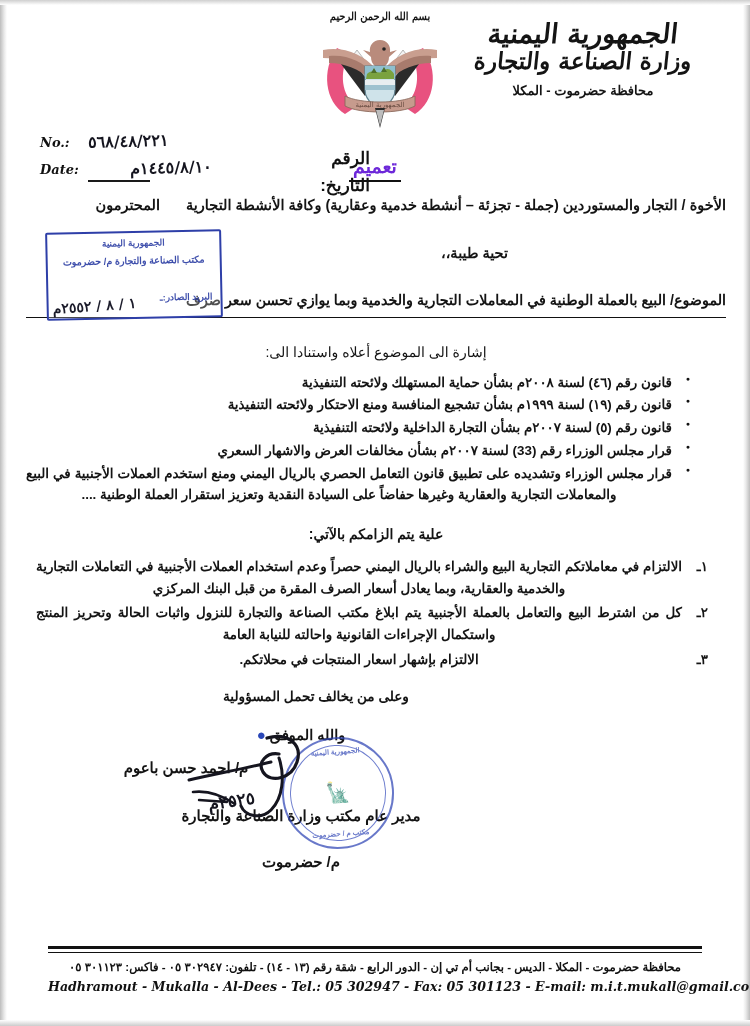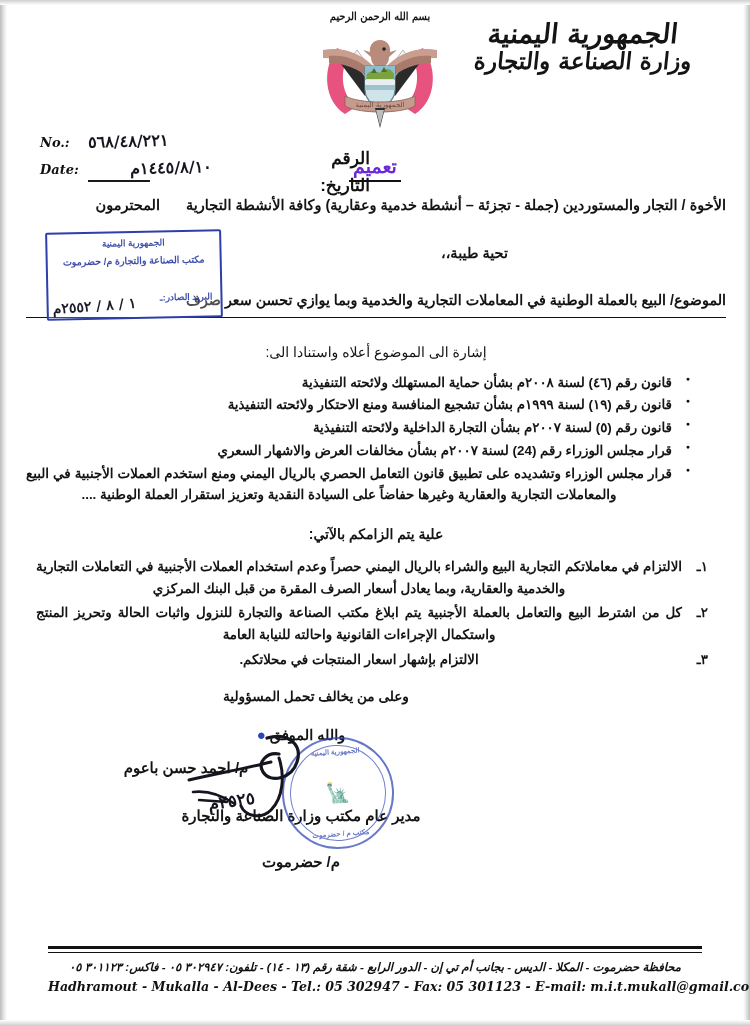--- a/index.html
+++ b/index.html
@@ -240,21 +240,21 @@
   }
 
   
   .footer{
     position:absolute;left:48px;top:946px;width:654px;text-align:center;color:#111;
   }
   .footer .rule-thick{height:3px;background:#111;}
   .footer .rule-thin{height:1.5px;background:#111;margin-top:2.5px;}
   .footer .far{
     direction:rtl;font-family:"Liberation Sans", sans-serif;
-    font-weight:bold;font-size:11.6px;margin-top:7px;white-space:nowrap;font-style:italic;
+    font-weight:bold;font-size:11.6px;margin-top:7px;white-space:nowrap;
   }
   .footer .fen{
     font-family:"DejaVu Serif", serif;font-style:italic;font-weight:bold;
     font-size:12.6px;margin-top:5px;white-space:nowrap;
   }
   .camscanner{
     position:absolute;right:46px;top:1000px;direction:rtl;
     font-family:"Liberation Sans", sans-serif;font-size:11px;color:#4a4a4a;margin-top:47px;
   }
   .camscanner .cs-en{font-family:"Liberation Sans", sans-serif;}
@@ -304,20 +304,21 @@
         <text x="65" y="97" font-size="7" text-anchor="middle" fill="#6a4d42" font-family="DejaVu Serif, serif">الجمهورية اليمنية</text>
 
         <path d="M60 98 L65 118 L70 98 Z" fill="#2b2b2b"></path>
         <path d="M61 100 L65 116 L69 100 Z" fill="#bdbdbd"></path>
       </svg>
     </div>
 
     <div class="hdr-right">
       <div class="a1">الجمهورية اليمنية</div>
       <div class="a2">وزارة الصناعة والتجارة</div>
+      <div class="a3">محافظة حضرموت - المكلا</div>
     </div>
   </div>
 
   <div class="refblock">
     <div class="refrow">
       <span class="en">No.:</span>
       <span class="hand">٥٦٨/٤٨/٢٢١</span>
       <span class="ar">الرقم</span>
     </div>
     <div class="refrow">
@@ -343,21 +344,21 @@
     <div class="subject">
       <span class="ln">الموضوع/ البيع بالعملة الوطنية في المعاملات التجارية والخدمية وبما يوازي تحسن سعر صرف</span>
     </div>
 
     <div class="intro">إشارة الى الموضوع أعلاه واستنادا الى:</div>
 
     <ul class="refs">
       <li>قانون رقم (٤٦) لسنة ٢٠٠٨م بشأن حماية المستهلك ولائحته التنفيذية</li>
       <li>قانون رقم (١٩) لسنة ١٩٩٩م بشأن تشجيع المنافسة ومنع الاحتكار ولائحته التنفيذية</li>
       <li>قانون رقم (٥) لسنة ٢٠٠٧م بشأن التجارة الداخلية ولائحته التنفيذية</li>
-      <li>قرار مجلس الوزراء رقم (24) لسنة ٢٠٠٧م بشأن مخالفات العرض والاشهار السعري</li>
+      <li>قرار مجلس الوزراء رقم (33) لسنة ٢٠٠٧م بشأن مخالفات العرض والاشهار السعري</li>
       <li class="wrap">قرار مجلس الوزراء وتشديده على تطبيق قانون التعامل الحصري بالريال اليمني ومنع استخدم العملات الأجنبية في البيع والمعاملات التجارية والعقارية وغيرها حفاضاً على السيادة النقدية وتعزيز استقرار العملة الوطنية ....</li>
     </ul>
 
     <div class="oblig-lead">علية يتم الزامكم بالآتي:</div>
 
     <ol class="duties">
       <li>
         <span class="num">١ـ</span>
         <span>الالتزام في معاملاتكم التجارية البيع والشراء بالريال اليمني حصراً وعدم استخدام العملات الأجنبية في التعاملات التجارية والخدمية والعقارية، وبما يعادل أسعار الصرف المقرة من قبل البنك المركزي</span>
       </li>

